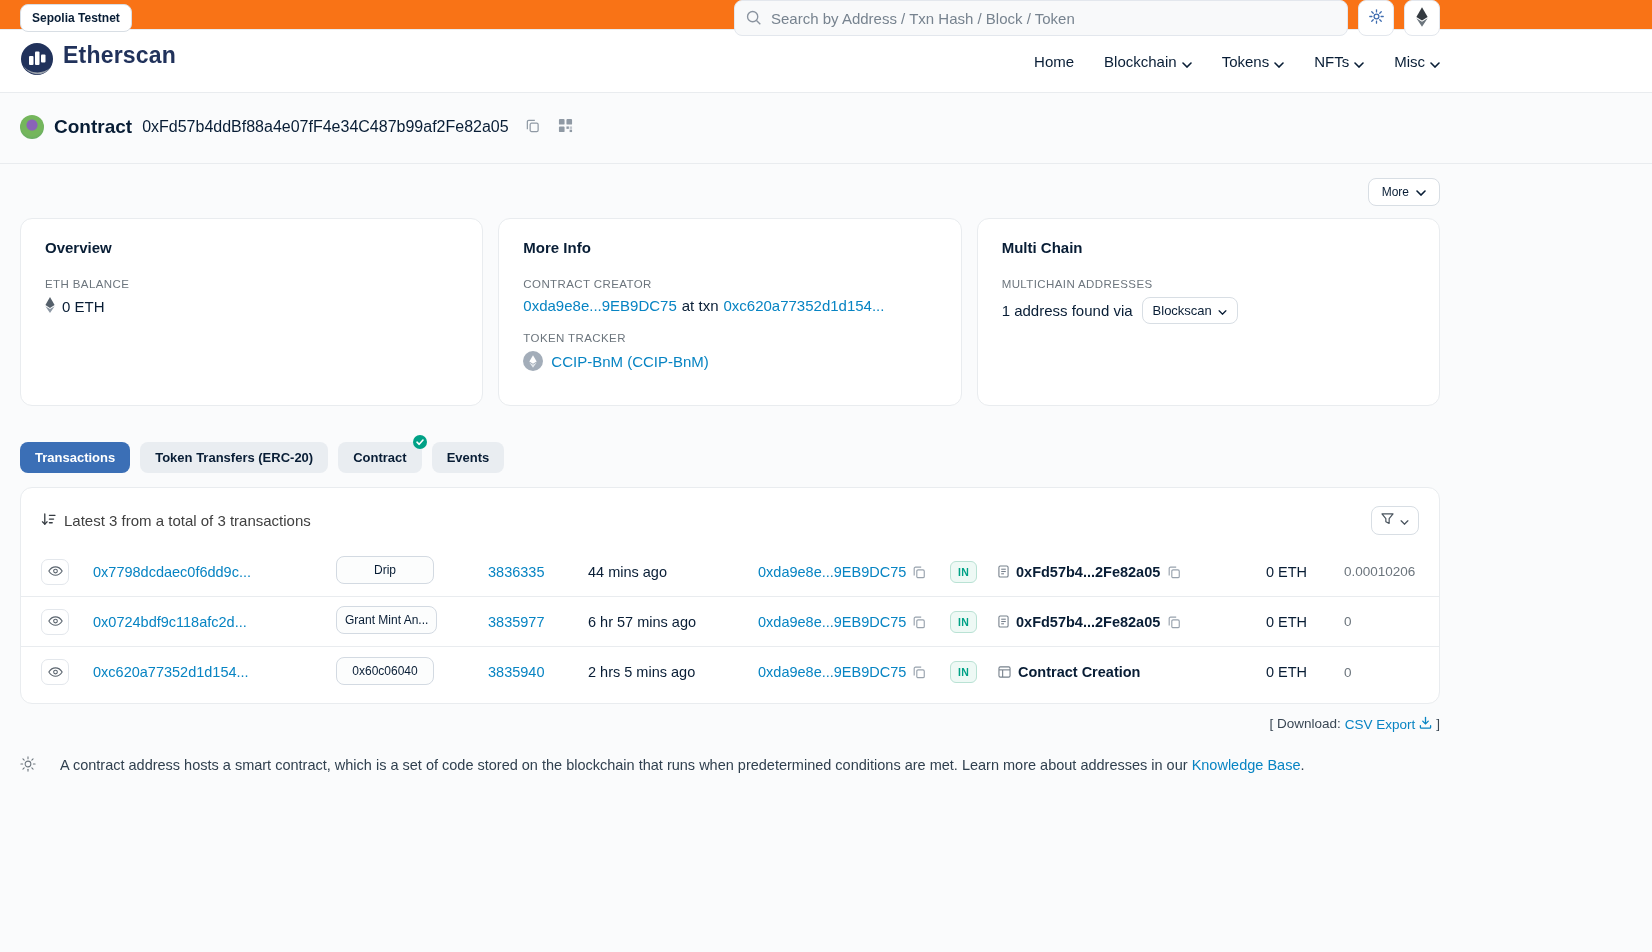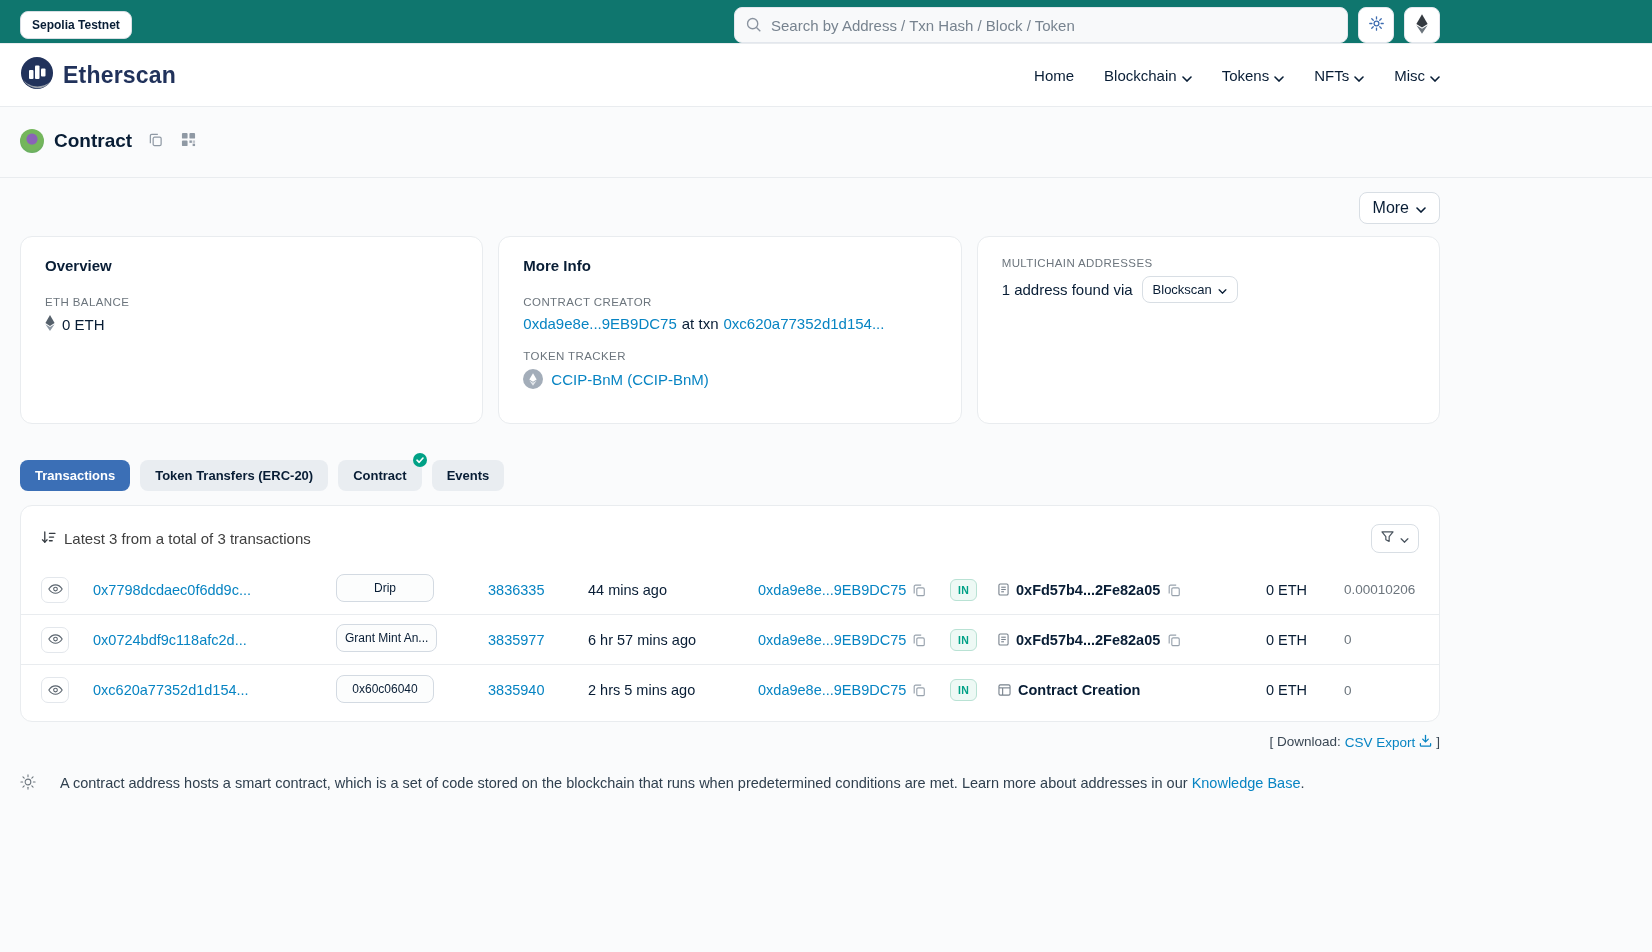--- a/index.html
+++ b/index.html
@@ -1,50 +1,50 @@
 <!DOCTYPE html>
 <html><head>
 <meta charset="utf-8">
 <style>
   * { margin:0; padding:0; box-sizing:border-box; }
   html,body { width:1652px; height:952px; overflow:hidden; }
   body { font-family:"Liberation Sans", sans-serif; background:#fafbfc; color:#081d35; }
   .inner { width:1420px; margin-left:20px; }
 
   
-  .topbar { height:44px; background:#0f766e; border-bottom:1px solid #e9ecef; display:flex; align-items:flex-end; }
+  .topbar { height:30px; background:#f97316; border-bottom:1px solid #e9ecef; display:flex; align-items:flex-start; }
   .topbar .inner { display:flex; align-items:center; }
   .net-badge { border:1px solid #d8dee4; background:#fff; border-radius:8px; padding:6px 11px; font-size:12px; font-weight:700; color:#081d35; cursor:pointer; }
   .searchwrap { margin-left:auto; position:relative; width:614px;border-radius:9px; }
   .searchwrap .mag { position:absolute; left:11px; top:9px; }
   .search-input { width:100%; height:36px; border:1px solid #e3e7ed; background:#f8f9fa; border-radius:8px; padding:0 12px 0 36px; font-size:15px; color:#081d35; font-family:"Liberation Sans", sans-serif; outline:none; }
   .search-input::placeholder { color:#77838f; }
   .iconbtn { width:36px; height:36px; border:1px solid #e3e7ed; background:#fff; border-radius:8px; display:flex; align-items:center; justify-content:center; margin-left:10px; cursor:pointer; }
 
   
   .header { height:63px; background:#fff; border-bottom:1px solid #e9ecef; display:flex; align-items:center; }
   .header .inner { display:flex; align-items:center; }
-  .brand { display:flex; align-items:center; gap:9px; cursor:pointer; }
+  .brand { display:flex; align-items:flex-start; gap:9px; cursor:pointer; }
   .brand-name { font-size:23px; font-weight:700; color:#21325b; letter-spacing:.2px; }
   .nav { margin-left:auto; display:flex; align-items:center; gap:30px; }
   .nav-item { display:flex; align-items:center; gap:5px; font-size:15px; color:#081d35; cursor:pointer; }
   .nav-item .chev { color:#081d35; margin-top:2px; }
 
   
   .contract-band { padding:22px 0 24px; border-bottom:1px solid #e9ecef; }
   .contract-band .inner { display:flex; align-items:center; gap:10px; }
   .avatar { width:24px; height:24px; border-radius:50%; background:radial-gradient(circle at 50% 42%, #8a63b8 0 27%, #74b65c 33% 58%, #57a06b 100%); flex:none; }
   .ctitle { font-size:19px; font-weight:700; }
   .caddr { font-size:16px; color:#081d35; }
   .hicon { background:none; border:none; cursor:pointer; display:flex; align-items:center; padding:2px; margin-left:4px; }
 
   
   .main { padding-top:14px; }
   .more-row { display:flex; justify-content:flex-end; }
-  .btn-more { display:flex; align-items:center; gap:7px; border:1px solid #d8dee4; background:#fff; border-radius:8px; padding:6px 13px; font-size:16px; color:#081d35; cursor:pointer; font-family:inherit;margin-left:40px; }
+  .btn-more { display:flex; align-items:center; gap:7px; border:1px solid #d8dee4; background:#fff; border-radius:8px; padding:6px 13px; font-size:12px; color:#081d35; cursor:pointer; font-family:inherit;margin-left:40px; }
   .btn-more .chev { color:#081d35; }
 
   .cards { display:flex; gap:15px; margin-top:12px; }
   .card { flex:1; background:#fff; border:1px solid #e9ecef; border-radius:12px; padding:20px 24px; height:188px; }
   .card h3 { font-size:15px; font-weight:700; margin-bottom:22px; }
   .mini-label { font-size:11.5px; color:#6c757d; letter-spacing:.4px; margin-bottom:7px; font-weight:400; }
   .balance-row { display:flex; align-items:center; gap:7px; font-size:15px; }
   .linkline { display:flex; align-items:center; gap:5px; font-size:15px; flex-wrap:nowrap; white-space:nowrap; }
   a.link { color:#0784c3; text-decoration:none; cursor:pointer; }
   .tracker-block { margin-top:18px; }
@@ -173,20 +173,21 @@
             </svg></span>
       </div>
     </nav>
   </div>
 </div>
 
 <div class="contract-band">
   <div class="inner">
     <span class="avatar"></span>
     <span class="ctitle">Contract</span>
+    <span class="caddr">0xFd57b4ddBf88a4e07fF4e34C487b99af2Fe82a05</span>
     <button class="hicon">
       <span><svg viewBox="0 0 16 16" width="15" height="15" fill="none" stroke="#8f99a4" stroke-width="1.3">
             <rect x="5.5" y="5.5" width="8.5" height="9" rx="1.5"></rect>
             <path d="M10.5 2.5 h-6.5 a1.5 1.5 0 0 0 -1.5 1.5 v8"></path>
           </svg></span>
     </button>
     <button class="hicon">
       <span><svg viewBox="0 0 16 16" width="15" height="15" fill="#8f99a4">
             <rect x="1" y="1" width="6" height="6" rx="1"></rect>
             <rect x="9" y="1" width="6" height="6" rx="1"></rect>
@@ -240,20 +241,21 @@
                   <path d="M6 0 L11.5 9.6 L6 13 L0.5 9.6 Z" fill="#fff"></path>
                   <path d="M6 14.4 L11.5 11 L6 19 L0.5 11 Z" fill="#e4e8ec"></path>
                 </svg>
               </span>
             <a class="link">CCIP-BnM (CCIP-BnM)</a>
           </div>
         </div>
       </div>
 
       <div class="card">
+        <h3>Multi Chain</h3>
         <div class="mini-label">MULTICHAIN ADDRESSES</div>
         <div class="mc-row">
           <span>1 address found via</span>
           <button class="btn-portal">
             <span>Blockscan</span>
             <span class="chev"><svg viewBox="0 0 10 6" width="9" height="5">
                   <path d="M1 1 L5 5 L9 1" fill="none" stroke="currentColor" stroke-width="1.6" stroke-linecap="round"></path>
                 </svg></span>
           </button>
         </div>

